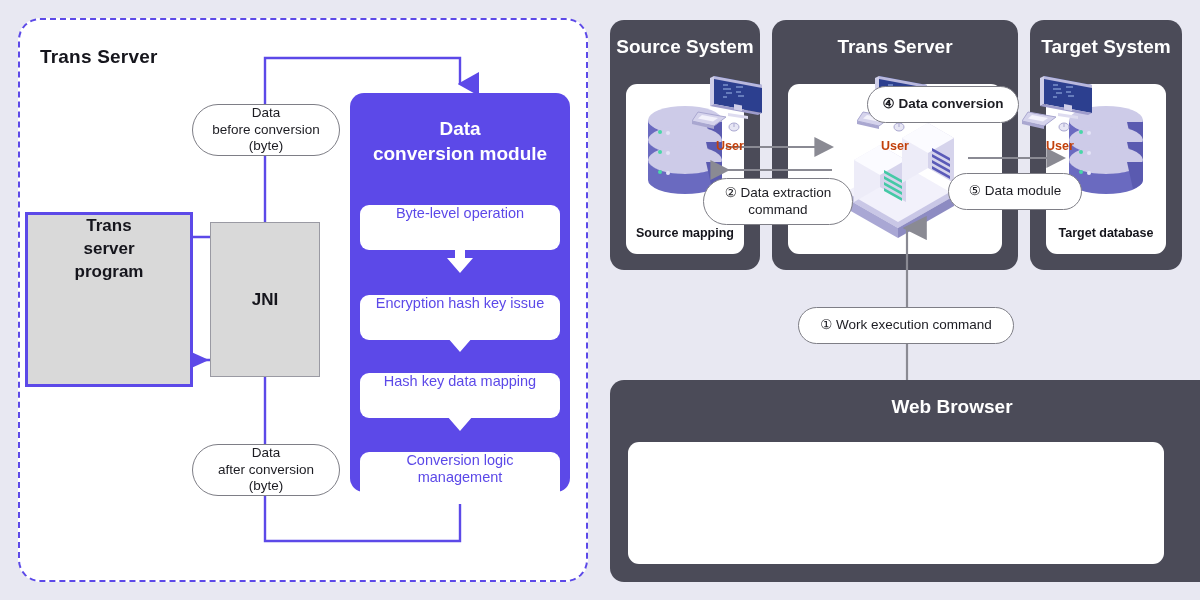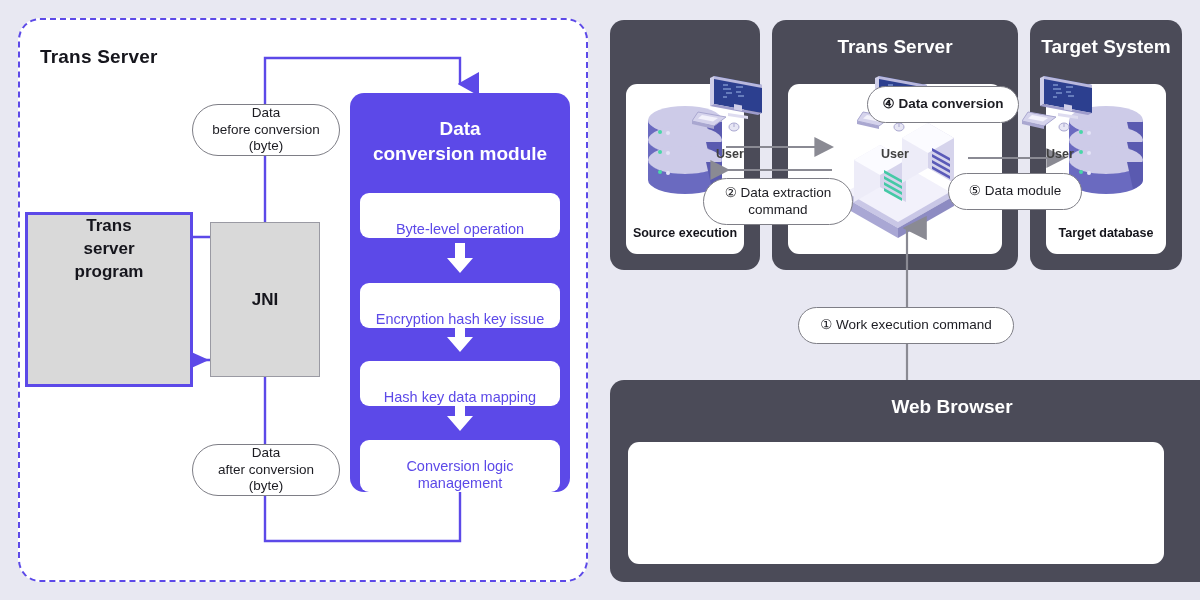--- a/index.html
+++ b/index.html
@@ -73,23 +73,23 @@
     z-index: 5;
   }
   #dcm-title {
     margin-top: 24px;
     text-align: center; color: #ffffff;
     font-size: 19px; font-weight: bold; line-height: 1.3;
   }
   .dcm-step {
     position: absolute; left: 10px; width: 200px; height: 45px;
     background: #ffffff; border-radius: 9px;
-    display: flex; align-items: flex-end; justify-content: center;
+    display: flex; align-items: flex-start; justify-content: center;
     text-align: center;
-    color: #5c49e8; font-size: 14.5px; line-height: 1.18;
+    color: #5c49e8; font-size: 14.5px; line-height: 1.18; margin-top: 12px;
   }
   #dcm-step-0 { top: 100px; }
   #dcm-step-1 { top: 190px; }
   #dcm-step-2 { top: 268px; }
   #dcm-step-3 { top: 347px; height: 52px; }
   
   .fat-arrow {
     position: absolute; left: 50%; transform: translateX(-50%);
     width: 26px; height: 30px;
   }
@@ -147,21 +147,21 @@
   #right-wires { position: absolute; left: 0; top: 0; width: 1200px; height: 600px; pointer-events: none; }
 
   
   .user-cell {
     position: absolute; top: 72px; width: 130px; text-align: center;
   }
   #user-0 { left: 665px; }
   #user-1 { left: 830px; }
   #user-2 { left: 995px; }
   .user-label {
-    font-size: 12.5px; font-weight: bold; color: #404040; margin-top: 9px;
+    font-size: 12.5px; font-weight: bold; color: #c2410c; margin-top: 1px;
   }
 </style>
 </head>
 <body>
 
 <div id="stage">
 
   <div id="left-panel"></div>
   <div id="left-title">Trans Server</div>
 
@@ -229,41 +229,42 @@
     </div>
     <div class="dcm-step" id="dcm-step-2">
       <span>Hash key data mapping</span>
     </div>
     <div class="dcm-step" id="dcm-step-3">
       <span>Conversion logic<br>management</span>
     </div>
   </div>
 
   <div class="dark-panel" id="panel-source">
+    <div class="dark-panel-title">Source System</div>
     <div class="inner-white">
       <svg width="118" height="170" viewBox="0 0 118 170">
         <g transform="translate(22,22)">
           <ellipse cx="37" cy="14" rx="37" ry="14" fill="#cdcbe8"></ellipse>
           <path d="M0,14 L0,34 A37,14 0 0,0 74,34 L74,14 A37,14 0 0,1 0,14 Z" fill="#6a6ac0"></path>
           <path d="M58,16 L74,16 L74,34 A37,14 0 0,1 64,43 Z" fill="#5a5ab0"></path>
           <ellipse cx="37" cy="34" rx="37" ry="14" fill="#cdcbe8"></ellipse>
           <path d="M0,34 L0,54 A37,14 0 0,0 74,54 L74,34 A37,14 0 0,1 0,34 Z" fill="#6a6ac0"></path>
           <path d="M58,36 L74,36 L74,54 A37,14 0 0,1 64,63 Z" fill="#5a5ab0"></path>
           <ellipse cx="37" cy="54" rx="37" ry="14" fill="#cdcbe8"></ellipse>
           <path d="M0,54 L0,74 A37,14 0 0,0 74,74 L74,54 A37,14 0 0,1 0,54 Z" fill="#6a6ac0"></path>
           <path d="M58,56 L74,56 L74,74 A37,14 0 0,1 64,83 Z" fill="#5a5ab0"></path>
           <circle cx="12" cy="26" r="2" fill="#49d6a8"></circle>
             <circle cx="20" cy="27" r="2" fill="#e4e4f6"></circle>
           <circle cx="12" cy="46" r="2" fill="#49d6a8"></circle>
             <circle cx="20" cy="47" r="2" fill="#e4e4f6"></circle>
           <circle cx="12" cy="66" r="2" fill="#49d6a8"></circle>
             <circle cx="20" cy="67" r="2" fill="#e4e4f6"></circle>
         </g>
       </svg>
-      <div class="db-caption">Source execution</div>
+      <div class="db-caption">Source mapping</div>
     </div>
   </div>
 
   <div class="dark-panel" id="panel-trans">
     <div class="dark-panel-title">Trans Server</div>
     <div class="inner-white">
       <svg width="214" height="170" viewBox="0 0 214 170">
         <g transform="translate(52,24)">
 
           <path d="M2,88 L58,120 L114,88 L58,56 Z" fill="#c9c7e6"></path>

